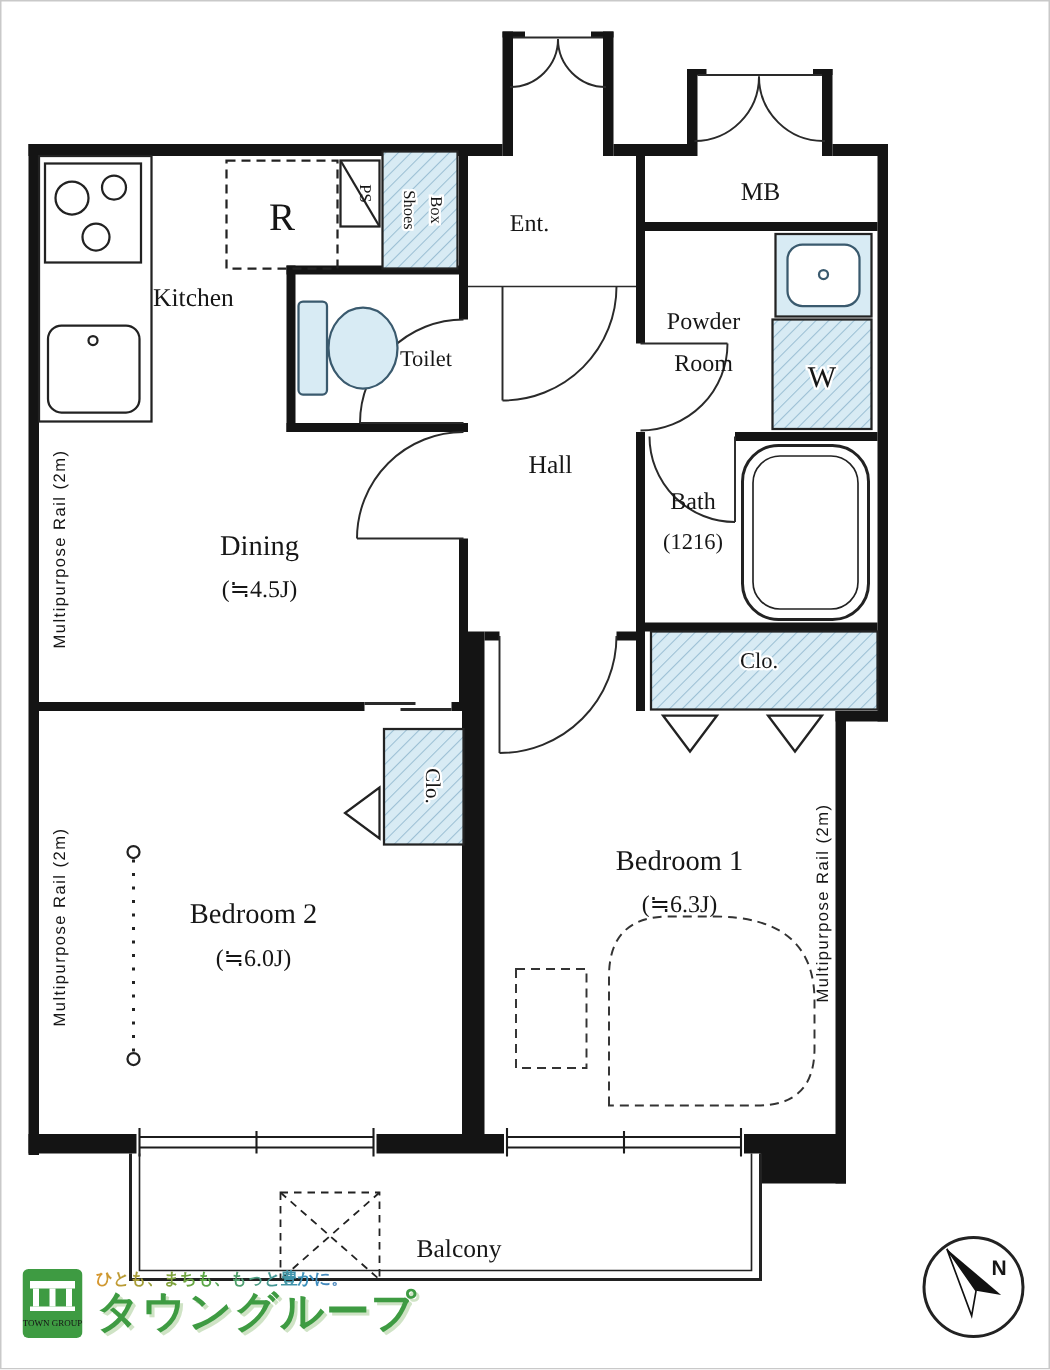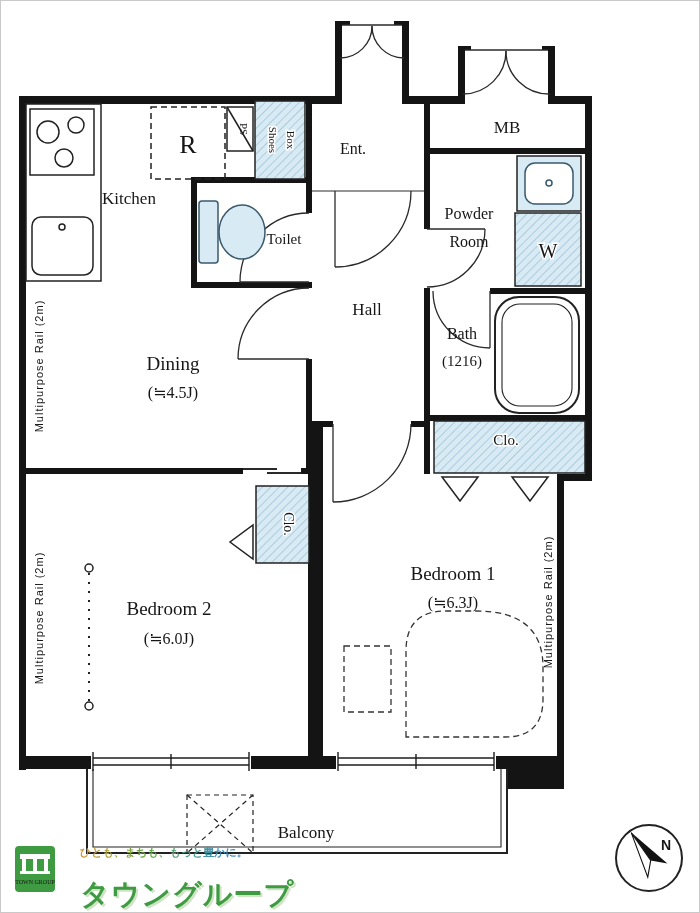--- a/index.html
+++ b/index.html
@@ -1,27 +1,27 @@
 <!DOCTYPE html>
 <html><head>
 <meta charset="utf-8">
 <style>
   html,body{margin:0;padding:0;background:#fff;}
   .stage{position:relative;width:700px;height:913px;background:#fff;border:1px solid #c9c9c9;box-sizing:border-box;overflow:hidden;}
   svg.plan{position:absolute;left:0;top:0;}
   svg text{font-family:"Liberation Serif",serif;fill:#161616;}
   text.sans{font-family:"Liberation Sans",sans-serif;}
   text.outlined{paint-order:stroke;stroke:#ffffff;stroke-width:3px;}
-  .logo{position:absolute;left:14px;top:845px;display:flex;align-items:flex-start;gap:25px;}
+  .logo{position:absolute;left:14px;top:845px;display:flex;align-items:flex-start;gap:9px;}
   .logo-text{display:flex;flex-direction:column;}
   .tagline{font-family:"DejaVu Sans",sans-serif;font-size:11px;font-weight:bold;color:#4a9c45;line-height:1.2;}
   @supports ((-webkit-background-clip:text) or (background-clip:text)){
     .tagline{background:linear-gradient(90deg,#d9972f,#5aa743,#3a8fc0,#7d68ad);-webkit-background-clip:text;background-clip:text;color:transparent;}
   }
-  .brand{font-family:"DejaVu Sans",sans-serif;font-size:29px;font-weight:bold;color:#3e9b42;letter-spacing:1px;line-height:1.1;text-shadow:2px 2px 0 #cfe3c5;margin-top:20px;}
+  .brand{font-family:"DejaVu Sans",sans-serif;font-size:29px;font-weight:bold;color:#3e9b42;letter-spacing:1px;line-height:1.1;text-shadow:2px 2px 0 #cfe3c5;}
 </style>
 </head>
 <body>
 
 <div class="stage">
 <svg class="plan" width="700" height="913" viewBox="0 0 700 913" xmlns="http://www.w3.org/2000/svg">
   <defs>
     <pattern id="hatch" width="6" height="6" patternUnits="userSpaceOnUse" patternTransform="rotate(45)">
       <rect width="6" height="6" fill="#d8ebf4"></rect>
       <line x1="0" y1="0" x2="0" y2="6" stroke="#9bbfd4" stroke-width="1.4"></line>

